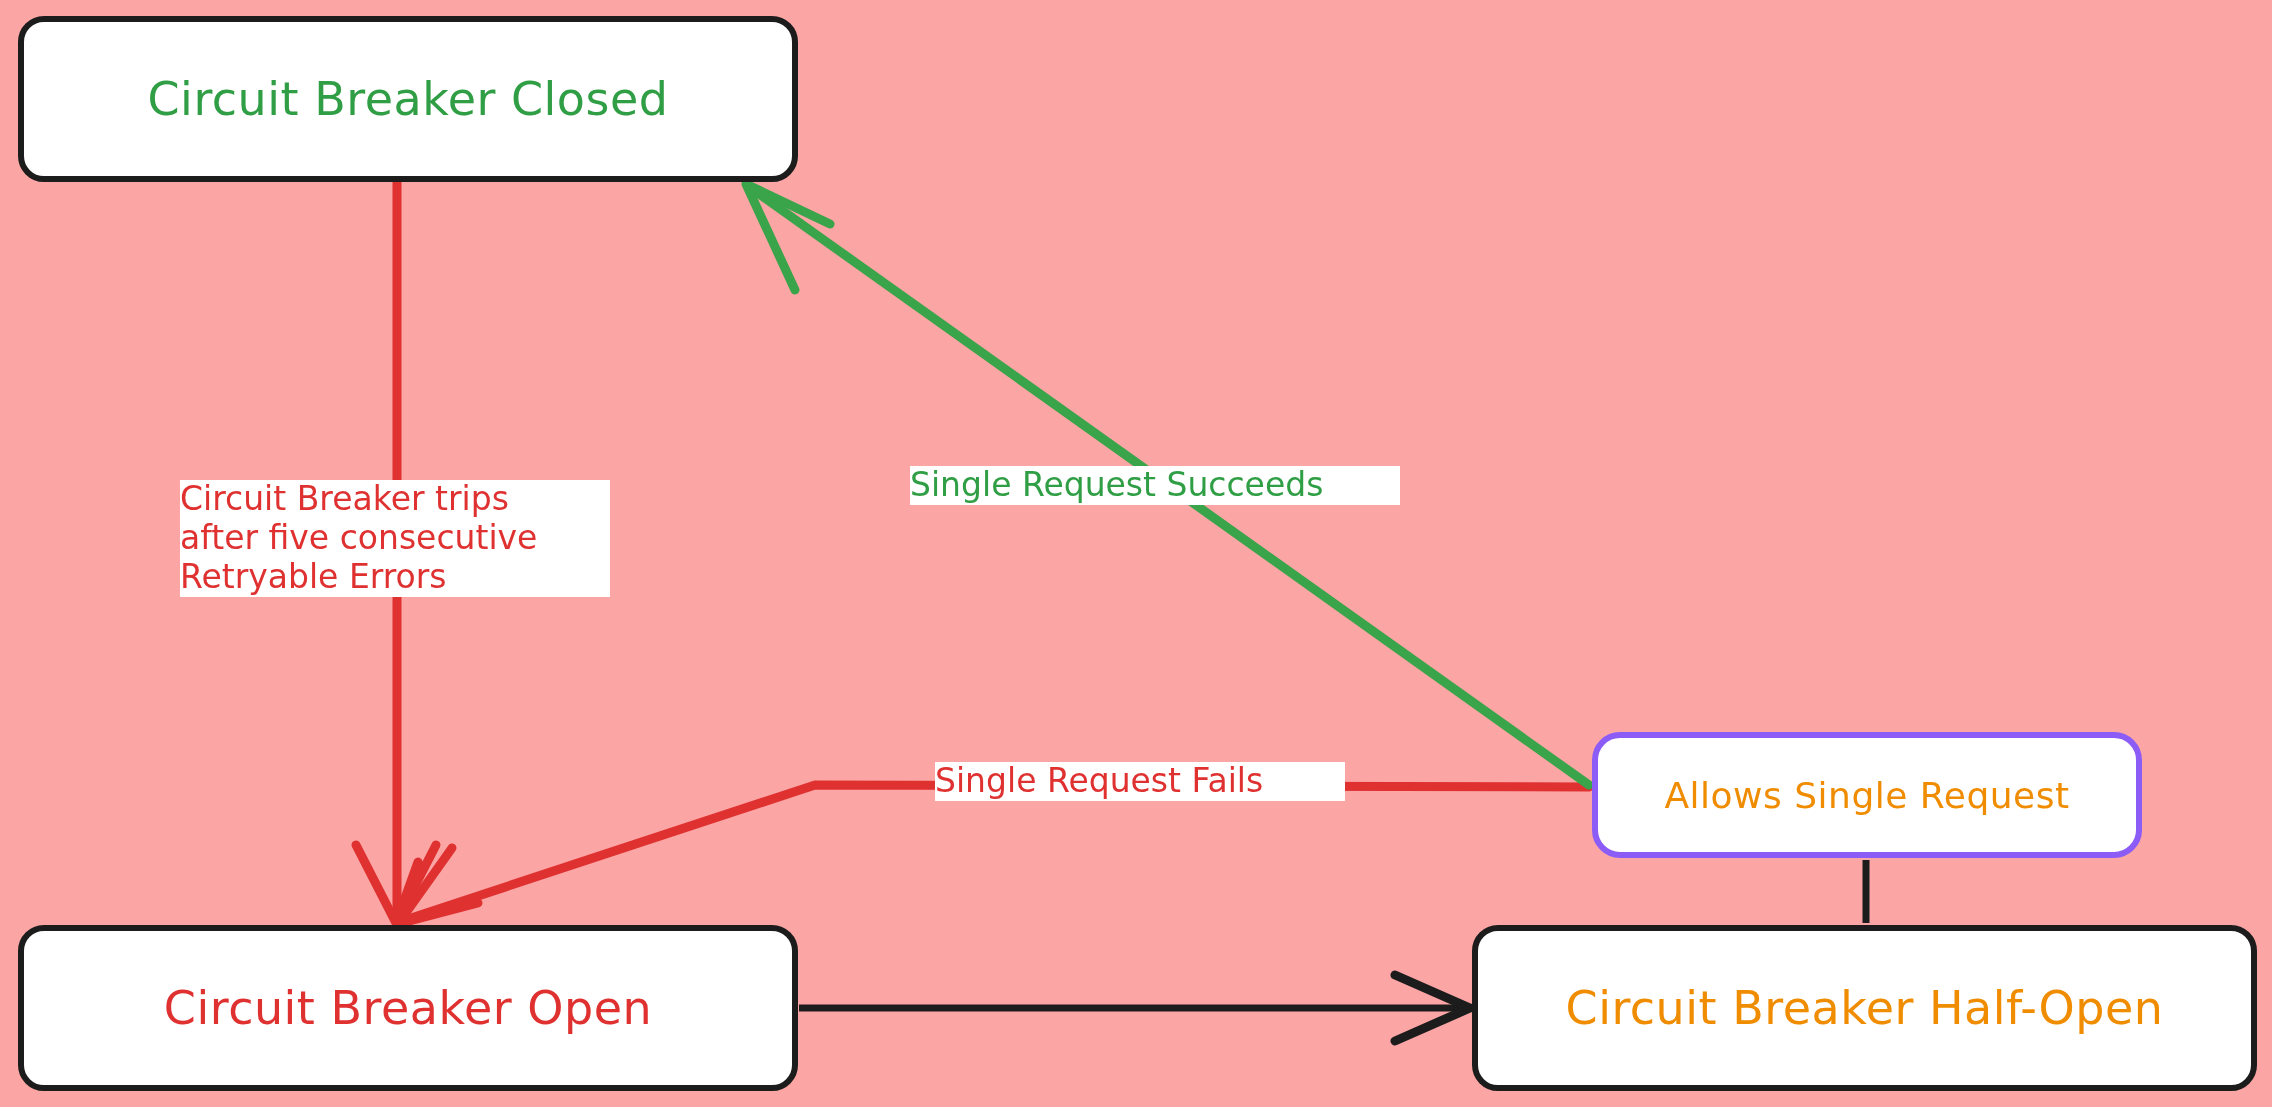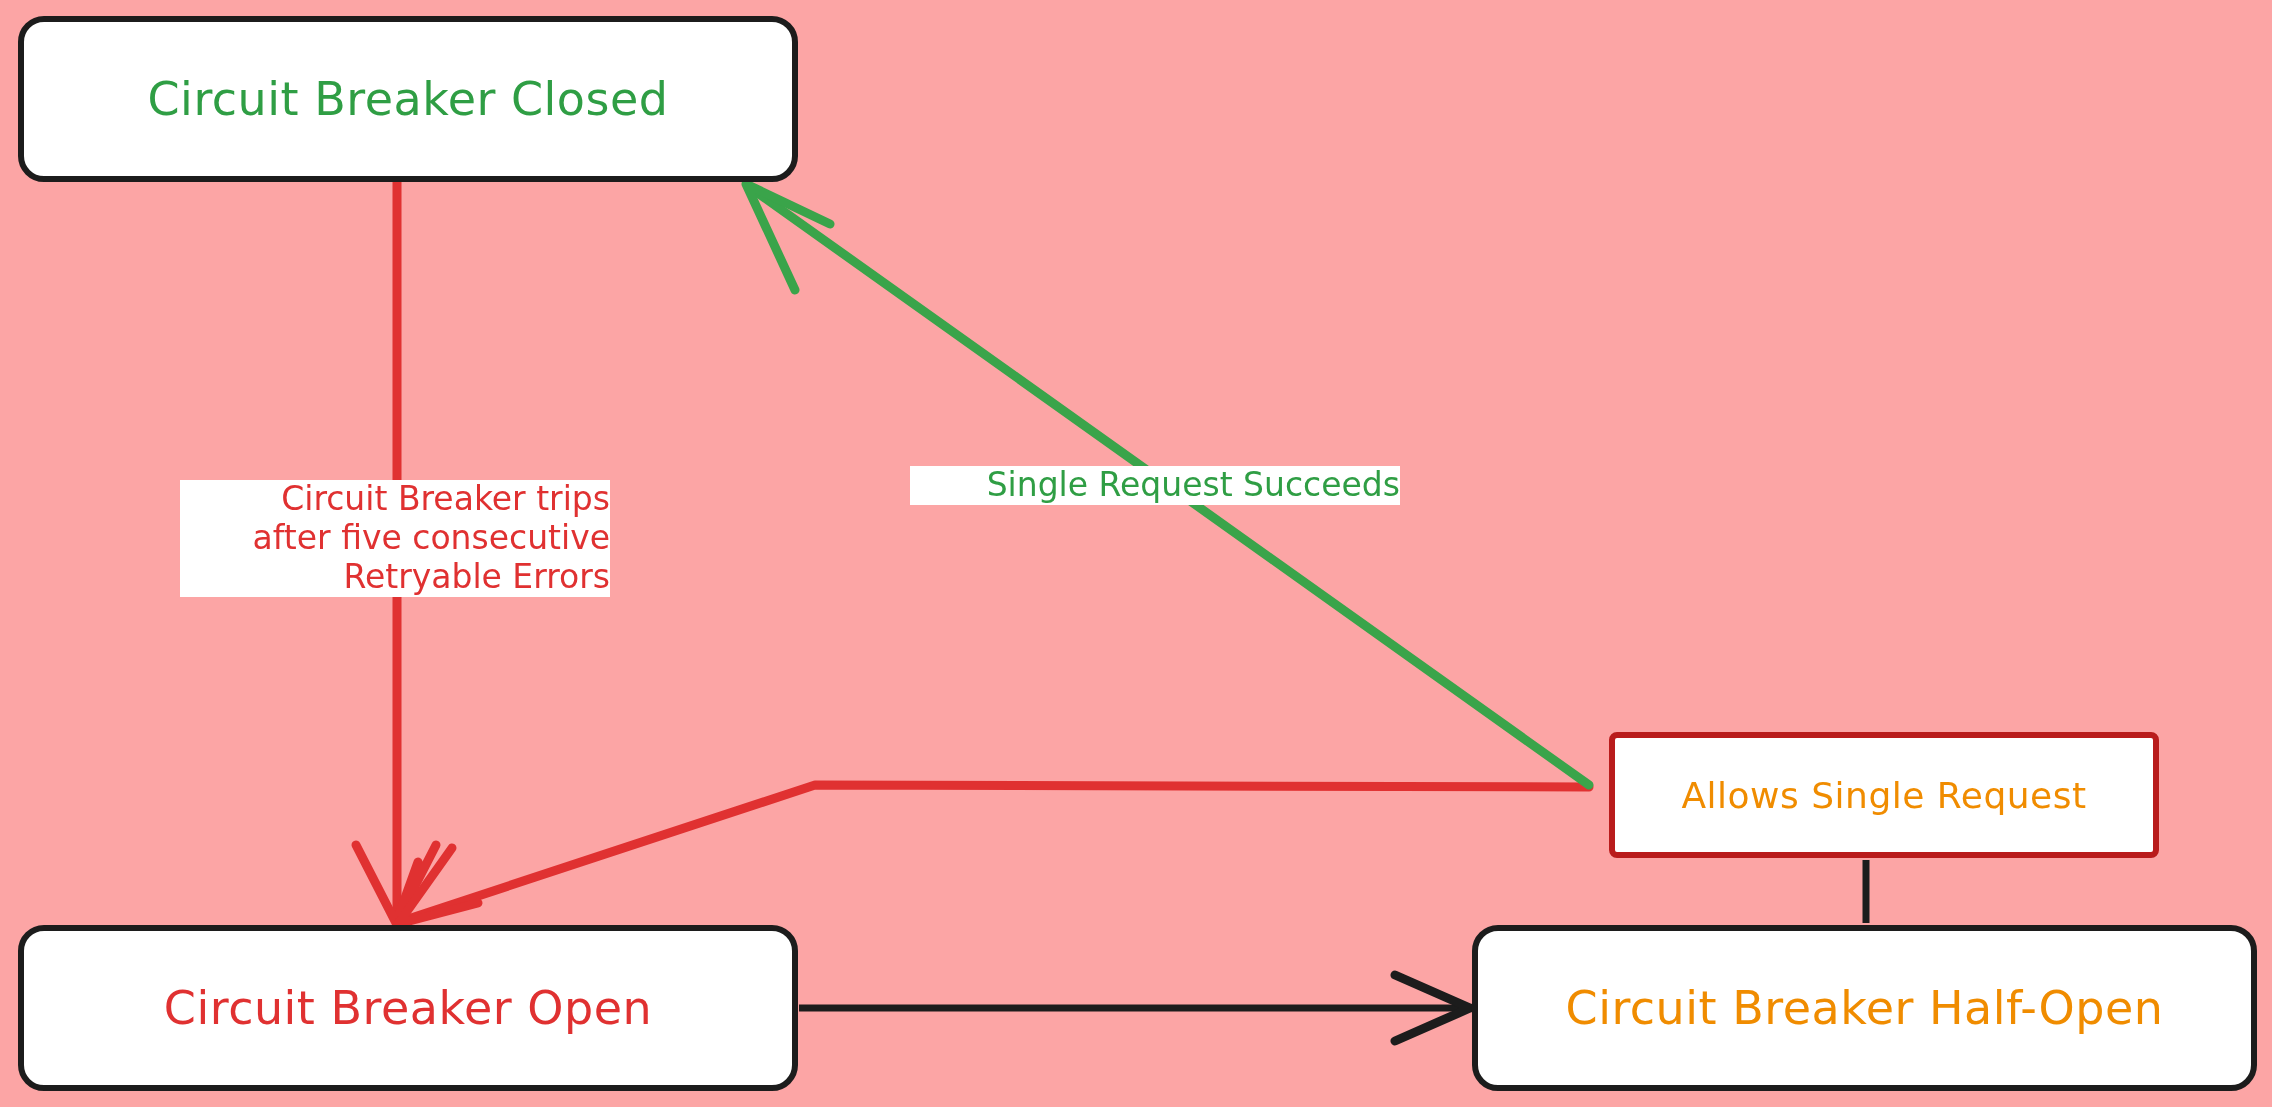--- a/index.html
+++ b/index.html
@@ -30,34 +30,33 @@
     display: flex;
     align-items: center;
     justify-content: center;
     border-radius: 26px;
     background: #ffffff;
   }
   .node-box.black-stroke {
     border: 6px solid #1c1c1c;
   }
   .node-box.orange-stroke {
-    border: 6px solid #b91c1c;
-    border-radius: 8px;
-    margin-left: 17px;
+    border: 6px solid #8b5cf6;
+    border-radius: 28px;
   }
   .node-label {
     font-family: "DejaVu Sans", sans-serif;
     font-weight: 400;
     white-space: nowrap;
     letter-spacing: 0.5px;
   }
   .edge-label {
     position: absolute;
     font-family: "DejaVu Sans", sans-serif;
-    text-align: right;
+    text-align: left;
     line-height: 1.18;
     white-space: pre-line;
     background: #ffffff;
     pointer-events: none;
   }
 </style>
 </head>
 <body>
 
 <div id="canvas">
@@ -105,15 +104,16 @@
   <div class="node-box black-stroke" style="left:1472px; top:925px; width:785px; height:166px;">
     <span class="node-label" style="color:#f08c00; font-size:46px;">Circuit Breaker Half-Open</span>
   </div>
 
   <div class="edge-label" style="left:180px; top:480px; width:430px; color:#e03131; font-size:33px;">Circuit Breaker trips
 after five consecutive
 Retryable Errors</div>
 
   <div class="edge-label" style="left:910px; top:466px; width:490px; color:#2f9e44; font-size:33px;">Single Request Succeeds</div>
 
+  <div class="edge-label" style="left:935px; top:762px; width:410px; color:#e03131; font-size:33px;">Single Request Fails</div>
 
 
 </div>
 
 </body></html>

